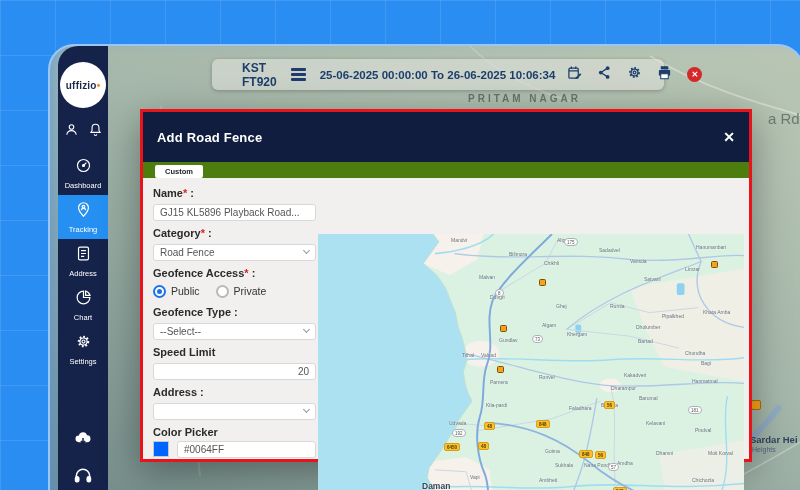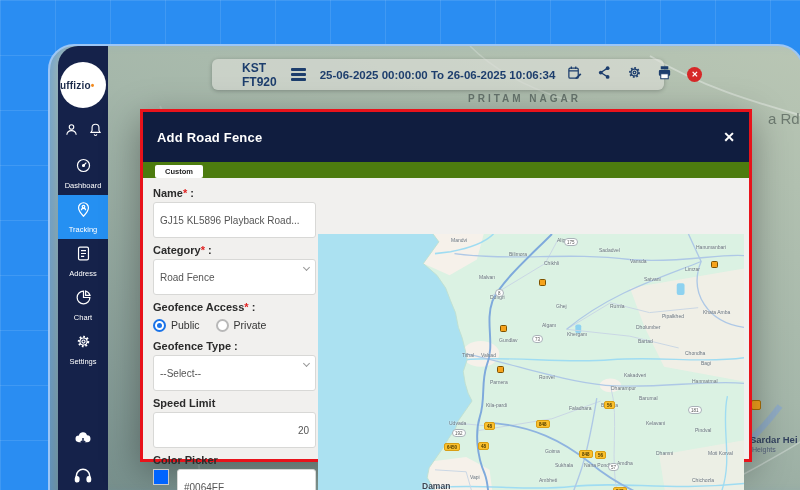--- a/index.html
+++ b/index.html
@@ -36,21 +36,21 @@
   }
 
   
   .sidebar {
     position:absolute; left:8px; top:0; bottom:0; width:50px;
     background:#15224a; border-radius:20px 0 0 0;
     display:flex; flex-direction:column; align-items:center; color:#fff;
   }
   .logo-circle {
     width:46px; height:46px; background:#fff; border-radius:50%;
-    margin-top:16px; display:flex; align-items:center; justify-content:flex-start;
+    margin-top:16px; display:flex; align-items:center; justify-content:center;
   }
   .logo-text { font-size:10px; font-weight:bold; color:#1b2a4a; letter-spacing:.2px; }
   .logo-dot { color:#f28a1e; font-size:10px; font-weight:bold; }
   .sb-iconrow { display:flex; gap:9px; margin-top:14px; }
   .sb-iconrow svg { width:15px; height:15px; }
   .sb-items { margin-top:10px; width:100%; display:flex; flex-direction:column; }
   .sb-item {
     width:100%; padding:6px 0 5px 0; display:flex; flex-direction:column; align-items:center; gap:3px;
     cursor:pointer;
   }
@@ -96,21 +96,21 @@
     padding:2px 10px; border-radius:2px; cursor:pointer;
   }
   .modal-body { position:relative; height:298px; }
 
   
   .form-col { position:absolute; left:10px; top:9px; width:163px; }
   .fgroup { margin-bottom:6px; }
   .flabel { font-size:11px; font-weight:bold; color:#2b2b2b; margin-bottom:3px; }
   .req { color:#e02020; }
   .finput {
-    width:100%; height:36px; border:1px solid #d8d8d6; border-radius:3px; background:#fff;
+    width:100%; height:17px; border:1px solid #d8d8d6; border-radius:3px; background:#fff;
     font-size:10px; color:#555; padding:0 6px; font-family:"Liberation Sans", sans-serif; outline:none;
   }
   .finput.right { text-align:right; }
   .fselect { position:relative; }
   .chev {
     position:absolute; right:7px; top:6px; width:5px; height:5px;
     border-right:1.3px solid #999; border-bottom:1.3px solid #999; transform:rotate(45deg);
   }
   .radio-row { display:flex; gap:16px; align-items:center; height:18px; }
   .radio-opt { display:flex; align-items:center; gap:5px; font-size:10.5px; color:#333; cursor:pointer; }
@@ -331,20 +331,27 @@
       <div class="fgroup">
         <div class="flabel"><span>Geofence Type</span><span> :</span></div>
         <div class="fselect">
           <input class="finput" value="--Select--" style="">
           <span class="chev"></span>
         </div>
       </div>
       <div class="fgroup">
         <div class="flabel"><span>Speed Limit</span></div>
         <input class="finput right" value="20" style="">
+      </div>
+      <div class="fgroup">
+        <div class="flabel"><span>Address</span><span> :</span></div>
+        <div class="fselect">
+          <input class="finput" value="" style="">
+          <span class="chev"></span>
+        </div>
       </div>
       <div class="fgroup">
         <div class="flabel"><span>Color Picker</span></div>
         <div class="color-row">
           <span class="swatch" style="background: rgb(0, 100, 255);"></span>
           <input class="finput" value="#0064FF" style="">
         </div>
       </div>
     </div>
 

